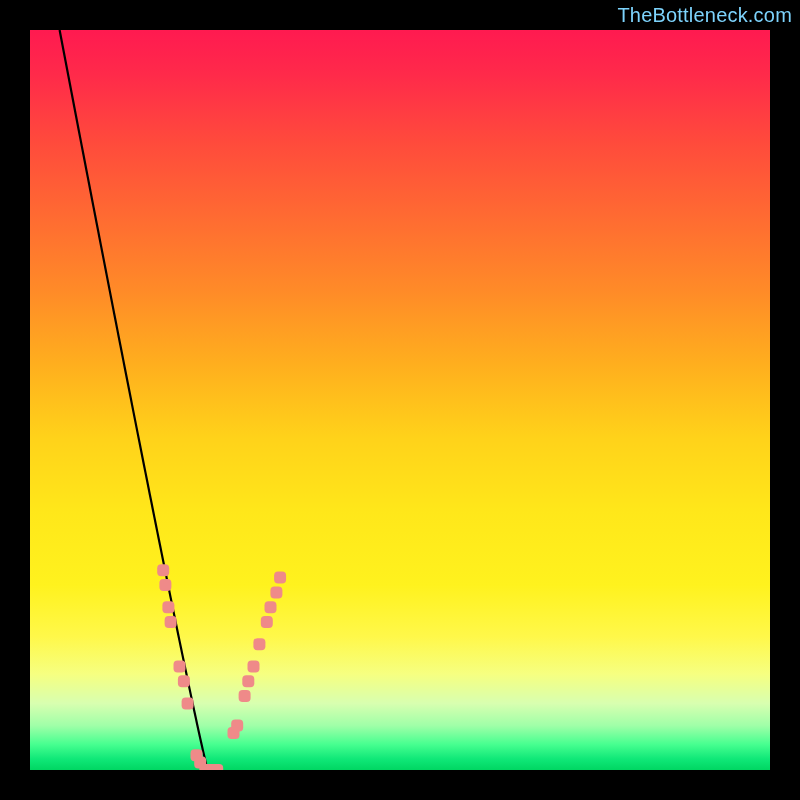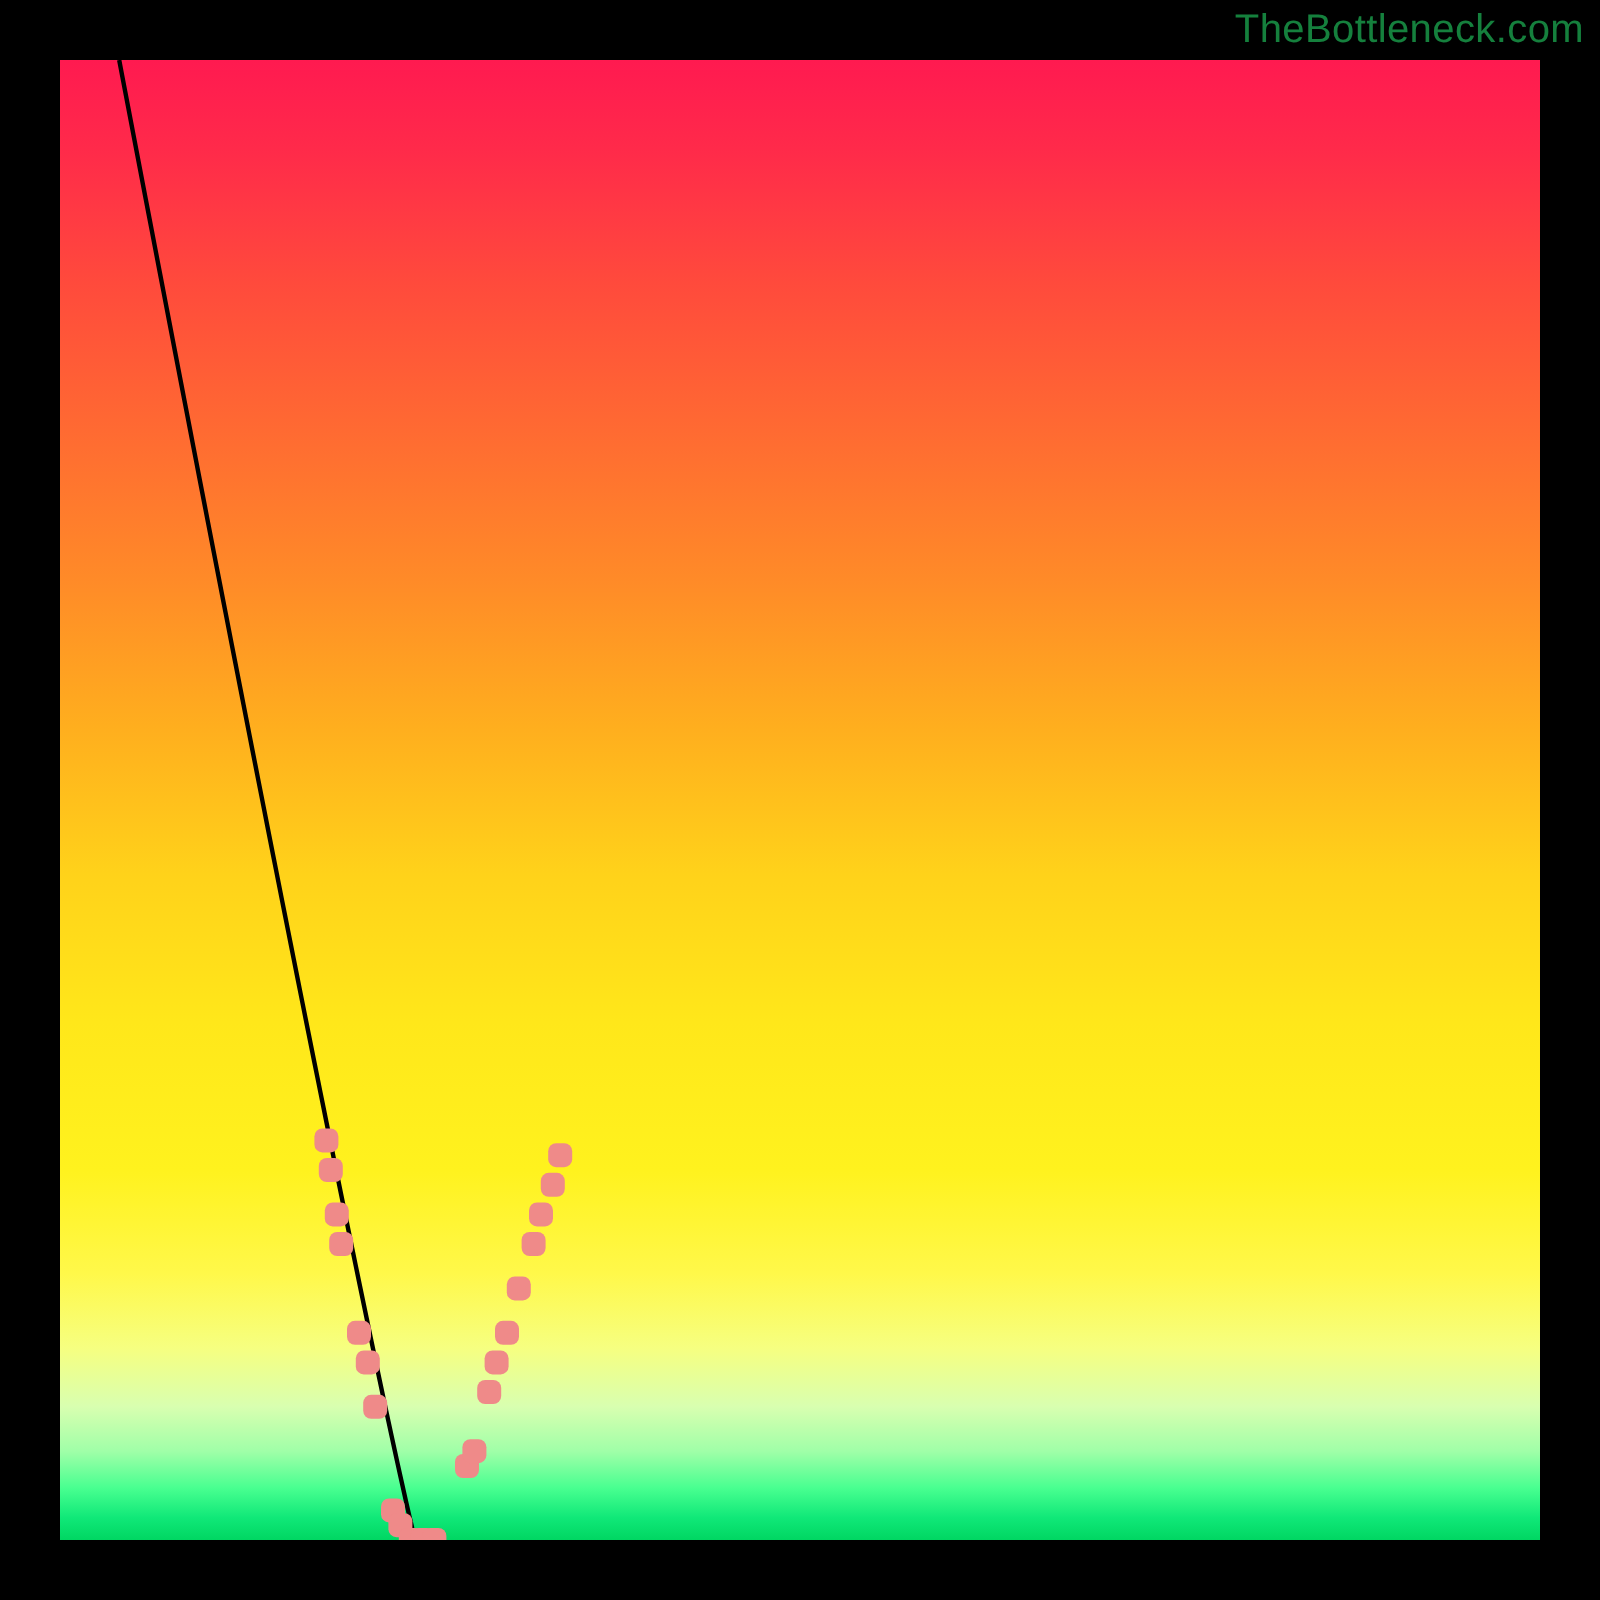--- a/index.html
+++ b/index.html
@@ -22,21 +22,21 @@
     left: 30px;
     top: 30px;
     width: 740px;
     height: 740px;
     overflow: hidden;
   }
   .watermark {
     position: absolute;
     top: 4px;
     right: 8px;
-    color: #15803d;
+    color: #7dd3fc;
     font-size: 20px;
     font-weight: 500;
     letter-spacing: 0.2px;
     z-index: 50;
   }
   svg {
     display: block;
   }
 </style>
 </head>

